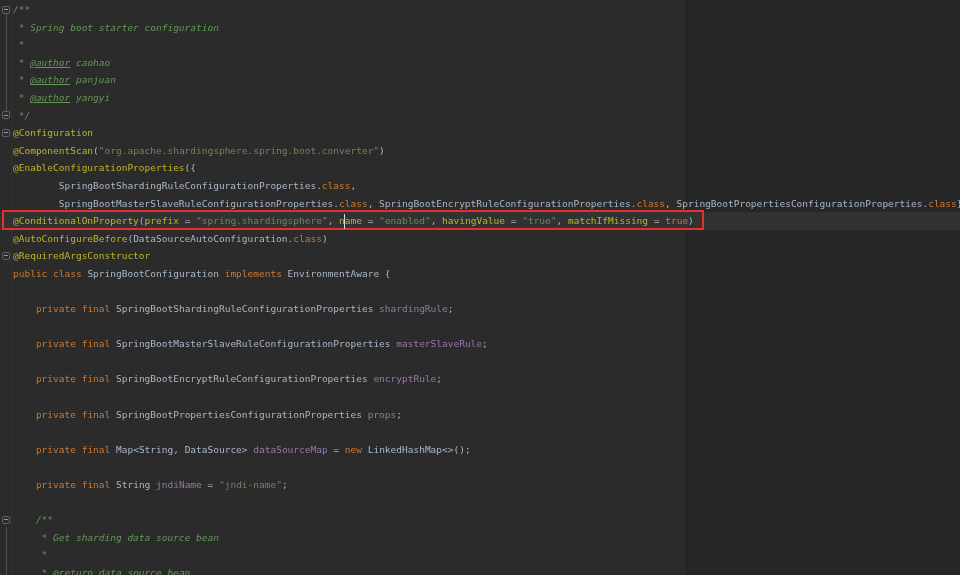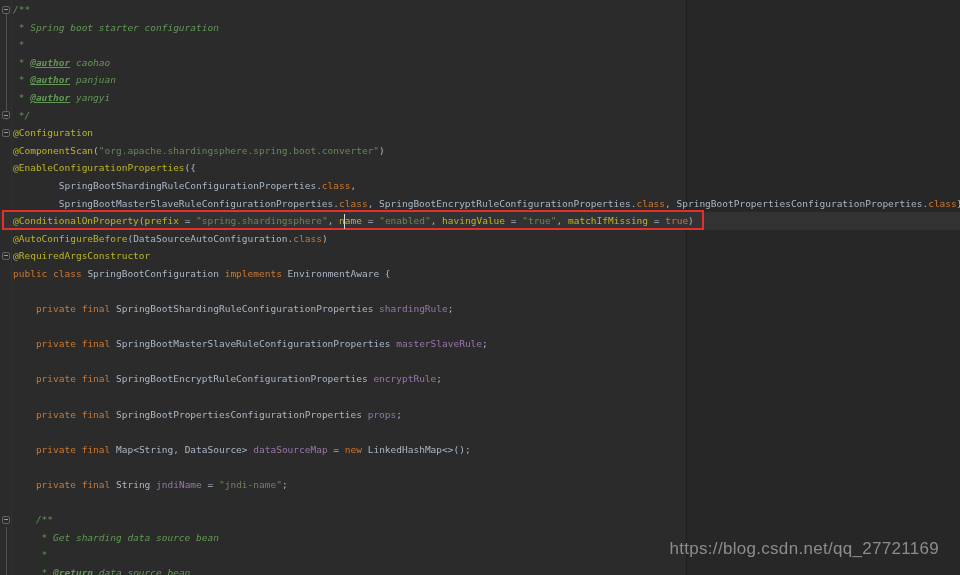--- a/index.html
+++ b/index.html
@@ -29,21 +29,21 @@
   
   .code{
     position:absolute;left:0;top:1px;width:1100px;
     font-size:9.5px;line-height:17.6px;white-space:pre;
     color:#A9B7C6;
   }
   .code-line{height:17.6px;padding-left:13px;}
   .caret-line{background:#323232;}
   .italic{font-style:italic;}
   .bold{font-weight:normal;}
-  .doctag{font-weight:bold;text-decoration:underline;font-style:italic;}
+  .doctag{font-weight:normal;text-decoration:underline;font-style:italic;}
   
   .highlight-box{
     position:absolute;left:2px;top:210px;width:702px;height:20px;
     border:2px solid #e3302c;box-sizing:border-box;pointer-events:none;
   }
   .caret{
     position:absolute;width:1px;height:15px;background:#d8d8d8;
   }
   .watermark{
     position:absolute;top:539px;right:21px;
@@ -60,21 +60,20 @@
   <div class="margin-shade"></div>
 
   <div class="fold-line top"></div>
   <div class="fold-line bottom"></div>
 
   <div class="code"><div class="code-line"><span class="italic" style="color: rgb(98, 151, 85);">/**</span></div><div class="code-line"><span class="italic" style="color: rgb(98, 151, 85);"> * Spring boot starter configuration</span></div><div class="code-line"><span class="italic" style="color: rgb(98, 151, 85);"> *</span></div><div class="code-line"><span class="italic" style="color: rgb(98, 151, 85);"> * </span><span class="doctag" style="color: rgb(98, 151, 85);">@author</span><span class="italic" style="color: rgb(98, 151, 85);"> caohao</span></div><div class="code-line"><span class="italic" style="color: rgb(98, 151, 85);"> * </span><span class="doctag" style="color: rgb(98, 151, 85);">@author</span><span class="italic" style="color: rgb(98, 151, 85);"> panjuan</span></div><div class="code-line"><span class="italic" style="color: rgb(98, 151, 85);"> * </span><span class="doctag" style="color: rgb(98, 151, 85);">@author</span><span class="italic" style="color: rgb(98, 151, 85);"> yangyi</span></div><div class="code-line"><span class="italic" style="color: rgb(98, 151, 85);"> */</span></div><div class="code-line"><span style="color: rgb(187, 181, 41);">@Configuration</span></div><div class="code-line"><span style="color: rgb(187, 181, 41);">@ComponentScan</span><span style="color: rgb(169, 183, 198);">(</span><span style="color: rgb(106, 135, 89);">"org.apache.shardingsphere.spring.boot.converter"</span><span style="color: rgb(169, 183, 198);">)</span></div><div class="code-line"><span style="color: rgb(187, 181, 41);">@EnableConfigurationProperties</span><span style="color: rgb(169, 183, 198);">({</span></div><div class="code-line"><span style="color: rgb(169, 183, 198);">        SpringBootShardingRuleConfigurationProperties.</span><span style="color: rgb(204, 120, 50);">class</span><span style="color: rgb(169, 183, 198);">,</span></div><div class="code-line"><span style="color: rgb(169, 183, 198);">        SpringBootMasterSlaveRuleConfigurationProperties.</span><span style="color: rgb(204, 120, 50);">class</span><span style="color: rgb(169, 183, 198);">, SpringBootEncryptRuleConfigurationProperties.</span><span style="color: rgb(204, 120, 50);">class</span><span style="color: rgb(169, 183, 198);">, SpringBootPropertiesConfigurationProperties.</span><span style="color: rgb(204, 120, 50);">class</span><span style="color: rgb(169, 183, 198);">})</span></div><div class="code-line caret-line"><span style="color: rgb(187, 181, 41);">@ConditionalOnProperty</span><span style="color: rgb(169, 183, 198);">(</span><span class="bold" style="color: rgb(187, 181, 41);">prefix</span><span style="color: rgb(169, 183, 198);"> = </span><span style="color: rgb(106, 135, 89);">"spring.shardingsphere"</span><span style="color: rgb(169, 183, 198);">, </span><span class="bold" style="color: rgb(187, 181, 41);">name</span><span style="color: rgb(169, 183, 198);"> = </span><span style="color: rgb(106, 135, 89);">"enabled"</span><span style="color: rgb(169, 183, 198);">, </span><span class="bold" style="color: rgb(187, 181, 41);">havingValue</span><span style="color: rgb(169, 183, 198);"> = </span><span style="color: rgb(106, 135, 89);">"true"</span><span style="color: rgb(169, 183, 198);">, </span><span class="bold" style="color: rgb(187, 181, 41);">matchIfMissing</span><span style="color: rgb(169, 183, 198);"> = </span><span style="color: rgb(204, 120, 50);">true</span><span style="color: rgb(169, 183, 198);">)</span></div><div class="code-line"><span style="color: rgb(187, 181, 41);">@AutoConfigureBefore</span><span style="color: rgb(169, 183, 198);">(</span><span style="color: rgb(169, 183, 198);">DataSourceAutoConfiguration.</span><span style="color: rgb(204, 120, 50);">class</span><span style="color: rgb(169, 183, 198);">)</span></div><div class="code-line"><span style="color: rgb(187, 181, 41);">@RequiredArgsConstructor</span></div><div class="code-line"><span style="color: rgb(204, 120, 50);">public</span><span style="color: rgb(169, 183, 198);"> </span><span style="color: rgb(204, 120, 50);">class</span><span style="color: rgb(169, 183, 198);"> SpringBootConfiguration </span><span style="color: rgb(204, 120, 50);">implements</span><span style="color: rgb(169, 183, 198);"> EnvironmentAware {</span></div><div class="code-line"></div><div class="code-line"><span style="color: rgb(169, 183, 198);">    </span><span style="color: rgb(204, 120, 50);">private</span><span style="color: rgb(169, 183, 198);"> </span><span style="color: rgb(204, 120, 50);">final</span><span style="color: rgb(169, 183, 198);"> SpringBootShardingRuleConfigurationProperties </span><span style="color: rgb(152, 118, 170);">shardingRule</span><span style="color: rgb(169, 183, 198);">;</span></div><div class="code-line"></div><div class="code-line"><span style="color: rgb(169, 183, 198);">    </span><span style="color: rgb(204, 120, 50);">private</span><span style="color: rgb(169, 183, 198);"> </span><span style="color: rgb(204, 120, 50);">final</span><span style="color: rgb(169, 183, 198);"> SpringBootMasterSlaveRuleConfigurationProperties </span><span style="color: rgb(152, 118, 170);">masterSlaveRule</span><span style="color: rgb(169, 183, 198);">;</span></div><div class="code-line"></div><div class="code-line"><span style="color: rgb(169, 183, 198);">    </span><span style="color: rgb(204, 120, 50);">private</span><span style="color: rgb(169, 183, 198);"> </span><span style="color: rgb(204, 120, 50);">final</span><span style="color: rgb(169, 183, 198);"> SpringBootEncryptRuleConfigurationProperties </span><span style="color: rgb(152, 118, 170);">encryptRule</span><span style="color: rgb(169, 183, 198);">;</span></div><div class="code-line"></div><div class="code-line"><span style="color: rgb(169, 183, 198);">    </span><span style="color: rgb(204, 120, 50);">private</span><span style="color: rgb(169, 183, 198);"> </span><span style="color: rgb(204, 120, 50);">final</span><span style="color: rgb(169, 183, 198);"> SpringBootPropertiesConfigurationProperties </span><span style="color: rgb(152, 118, 170);">props</span><span style="color: rgb(169, 183, 198);">;</span></div><div class="code-line"></div><div class="code-line"><span style="color: rgb(169, 183, 198);">    </span><span style="color: rgb(204, 120, 50);">private</span><span style="color: rgb(169, 183, 198);"> </span><span style="color: rgb(204, 120, 50);">final</span><span style="color: rgb(169, 183, 198);"> Map&lt;String, DataSource&gt; </span><span style="color: rgb(152, 118, 170);">dataSourceMap</span><span style="color: rgb(169, 183, 198);"> = </span><span style="color: rgb(204, 120, 50);">new</span><span style="color: rgb(169, 183, 198);"> LinkedHashMap&lt;&gt;();</span></div><div class="code-line"></div><div class="code-line"><span style="color: rgb(169, 183, 198);">    </span><span style="color: rgb(204, 120, 50);">private</span><span style="color: rgb(169, 183, 198);"> </span><span style="color: rgb(204, 120, 50);">final</span><span style="color: rgb(169, 183, 198);"> String </span><span style="color: rgb(152, 118, 170);">jndiName</span><span style="color: rgb(169, 183, 198);"> = </span><span style="color: rgb(106, 135, 89);">"jndi-name"</span><span style="color: rgb(169, 183, 198);">;</span></div><div class="code-line"></div><div class="code-line"><span class="italic" style="color: rgb(98, 151, 85);">    /**</span></div><div class="code-line"><span class="italic" style="color: rgb(98, 151, 85);">     * Get sharding data source bean</span></div><div class="code-line"><span class="italic" style="color: rgb(98, 151, 85);">     *</span></div><div class="code-line"><span class="italic" style="color: rgb(98, 151, 85);">     * </span><span class="doctag" style="color: rgb(98, 151, 85);">@return</span><span class="italic" style="color: rgb(98, 151, 85);"> data source bean</span></div></div>
 
   <div class="highlight-box"></div>
   <div class="caret" style="left: 344.47px; top: 213.5px;"></div>
 
-  <div class="watermark">https://blog.csdn.net/qq_27721169</div>
 <div class="fold-icon" style="top: 5.5px;">
       <i></i>
     </div>
     <div class="fold-icon" style="top: 111.1px;">
       <i></i>
     </div>
     <div class="fold-icon" style="top: 128.7px;">
       <i></i>
     </div>
     <div class="fold-icon" style="top: 251.9px;">

